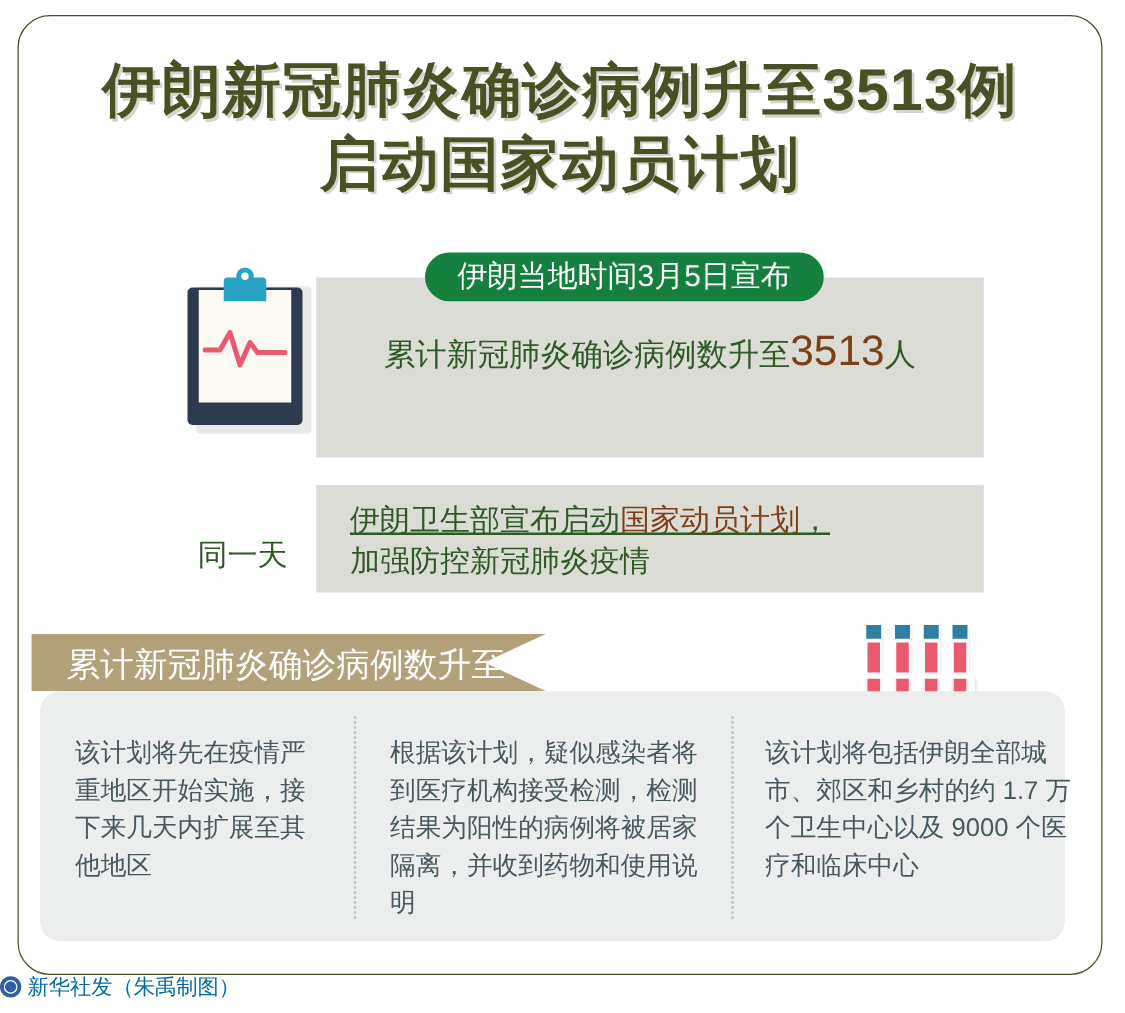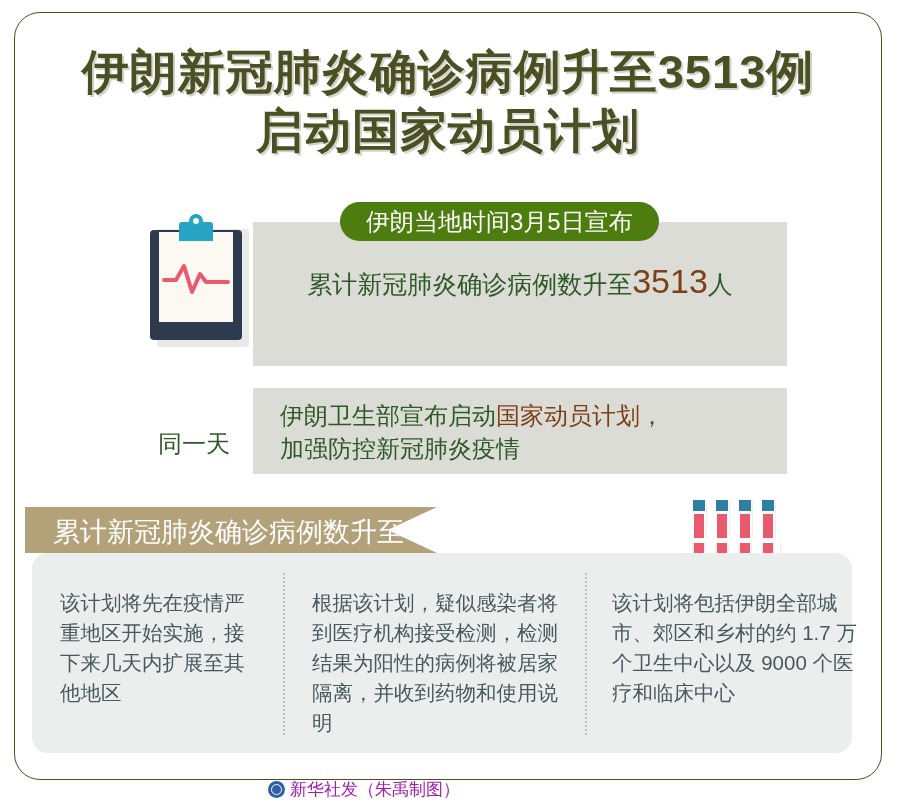--- a/index.html
+++ b/index.html
@@ -121,21 +121,21 @@
     position: absolute;
     left: 253px; top: 222px;
     width: 534px; height: 144px;
     background: #dcdcd6;
   }
   #datebadge {
     position: absolute;
     left: 340px; top: 202px;
     height: 39px;
     padding: 0 26px;
-    background: #4d7c0f;
+    background: #15803d;
     border-radius: 20px;
     color: #ffffff;
     font-size: 24px;
     line-height: 39px;
     white-space: nowrap;
   }
   #b1line1 {
     position: absolute;
     left: 253px; top: 262px;
     width: 534px;
@@ -169,21 +169,21 @@
     left: 253px; top: 388px;
     width: 534px; height: 86px;
     background: #dcdcd6;
   }
   #block2 .ln {
     position: absolute; left: 27px;
     color: #2f5a28;
     font-size: 24px;
     white-space: nowrap;
   }
-  #block2 .ln1 { top: 12px; }
+  #block2 .ln1 { top: 12px; text-decoration: underline; }
   #block2 .ln2 { top: 45px; }
   #block2 .hl { color: #7c3f17; }
 
   
   #banner {
     position: absolute;
     left: 25px; top: 507px;
     width: 412px; height: 46px;
     background: #b3a279;
     -webkit-clip-path: polygon(0 0, 100% 0, 100% 100%, 0 100%, 0 100%);
@@ -223,22 +223,21 @@
     border-left: 2px dotted #b9c2c4;
   }
   #div1 { left: 283px; }
   #div2 { left: 585px; }
 
   
   #footer {
     position: absolute;
     left: 0; top: 778px;
     width: 728px;
-    text-align: center;
-    color: #a21caf;
+    color: #0369a1;
     font-size: 17px;
     white-space: nowrap;
   }
   #footer .logo {
     display: inline-block;
     width: 17px; height: 17px;
     border-radius: 50%;
     background: #2f5fa8;
     vertical-align: -3px;
     margin-right: 5px;

